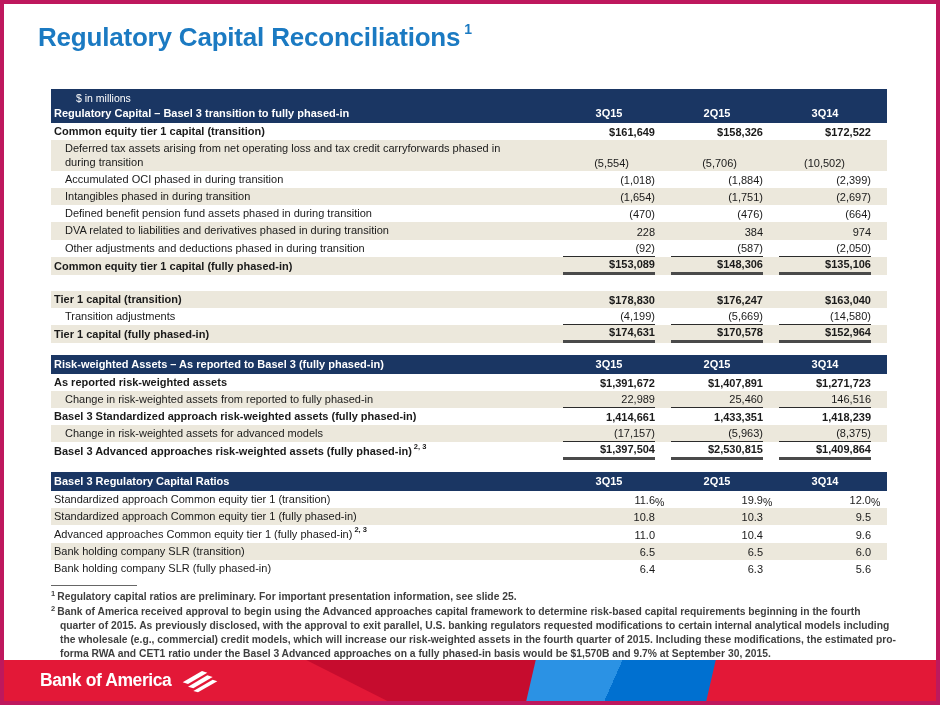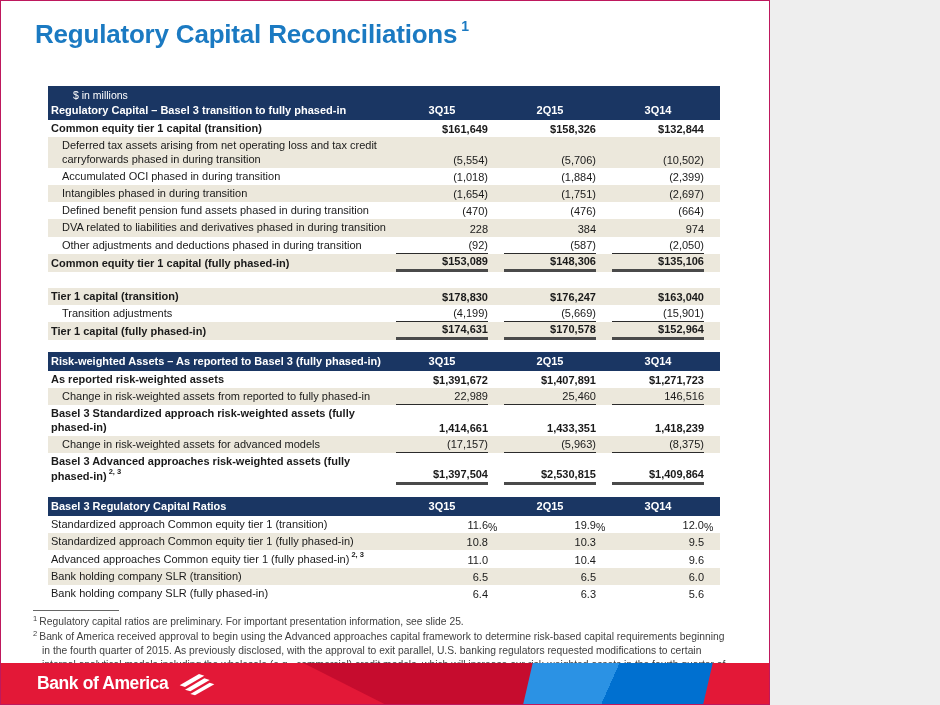--- a/index.html
+++ b/index.html
@@ -1,19 +1,19 @@
 <!DOCTYPE html>
 <html><head>
 <meta charset="utf-8">
 <style>
   html,body{margin:0;padding:0;background:#eee;}
   .slide{
-    position:relative;width:770px;height:705px;background:#ffffff;
+    position:relative;width:940px;height:705px;background:#ffffff;
     font-family:"Liberation Sans", sans-serif;color:#1a1a1a;
-    overflow:hidden;border:1px solid #be185d;box-sizing:border-box;
+    overflow:hidden;border:4px solid #be185d;box-sizing:border-box;
   }
   
   .page-title{
     margin:18px 0 0 34px;font-size:26px;font-weight:bold;color:#1b7ac2;
     letter-spacing:-0.2px;
   }
   .page-title sup{font-size:14px;font-weight:bold;position:relative;top:-2px;margin-left:4px;}
 
   
   .tables{margin:36px 49px 0 47px;}
@@ -31,21 +31,21 @@
   .row.spacer{height:13px;background:#fff;}
   .lab{flex:1;padding:1px 4px 2px 3px;line-height:1.28;}
   .lab.ind{padding-left:14px;}
   .lab.wrap{max-width:486px;box-sizing:border-box;}
   .lab sup{font-size:7.5px;font-weight:bold;position:relative;top:-1px;margin-left:2px;}
   .val{width:92px;flex:none;text-align:right;padding:1px 0 2px 0;box-sizing:border-box;}
   .val.u1{border-bottom:1.2px solid #2b2b2b;}
   .val.u2{border-bottom:3px solid #4a4a4a;}
 
   
-  .footnotes{margin:8px 40px 0 32px;font-size:10.3px;color:#3f3f3f;line-height:1.33;}
+  .footnotes{margin:8px 40px 0 47px;font-size:10.3px;color:#3f3f3f;line-height:1.33;font-weight:bold;}
   .fn-rule{width:86px;border-top:1px solid #666;margin-bottom:3px;}
   .fn{padding-left:9px;text-indent:-9px;margin:0;}
   .fn sup{font-size:7.5px;}
 
   
   .footer{position:absolute;left:0;bottom:0;width:940px;height:41px;background:#e31837;overflow:hidden;}
   .f-darkred{position:absolute;left:250px;top:0;width:290px;height:100%;background:#c60c2e;
     clip-path:polygon(18% 0,100% 0,100% 100%,46% 100%);}
   .f-blue{position:absolute;left:527px;top:0;width:180px;height:100%;
     background:linear-gradient(102deg,#2b92e4 0 46%,#0070d0 46% 100%);transform:skewX(-13deg);}
@@ -75,21 +75,21 @@
             <div class="colh">3Q14</div>
             <div class="gut"></div>
           </div>
         </div>
         <div class="row white bold">
           <div class="lab"><span>Common equity tier 1 capital (transition)</span></div>
           <div class="val">$161,649</div>
           <div class="gut"></div>
           <div class="val">$158,326</div>
           <div class="gut"></div>
-          <div class="val">$132,844</div>
+          <div class="val">$172,522</div>
           <div class="gut"></div>
         </div>
         <div class="row beige">
           <div class="lab ind wrap"><span>Deferred tax assets arising from net operating loss and tax credit carryforwards phased in during transition</span></div>
           <div class="val">(5,554)</div>
           <div class="gut"></div>
           <div class="val">(5,706)</div>
           <div class="gut"></div>
           <div class="val">(10,502)</div>
           <div class="gut"></div>
@@ -157,21 +157,21 @@
           <div class="gut"></div>
           <div class="val">$163,040</div>
           <div class="gut"></div>
         </div>
         <div class="row white">
           <div class="lab ind"><span>Transition adjustments</span></div>
           <div class="val u1">(4,199)</div>
           <div class="gut"></div>
           <div class="val u1">(5,669)</div>
           <div class="gut"></div>
-          <div class="val u1">(15,901)</div>
+          <div class="val u1">(14,580)</div>
           <div class="gut"></div>
         </div>
         <div class="row beige bold">
           <div class="lab"><span>Tier 1 capital (fully phased-in)</span></div>
           <div class="val u2">$174,631</div>
           <div class="gut"></div>
           <div class="val u2">$170,578</div>
           <div class="gut"></div>
           <div class="val u2">$152,964</div>
           <div class="gut"></div>

